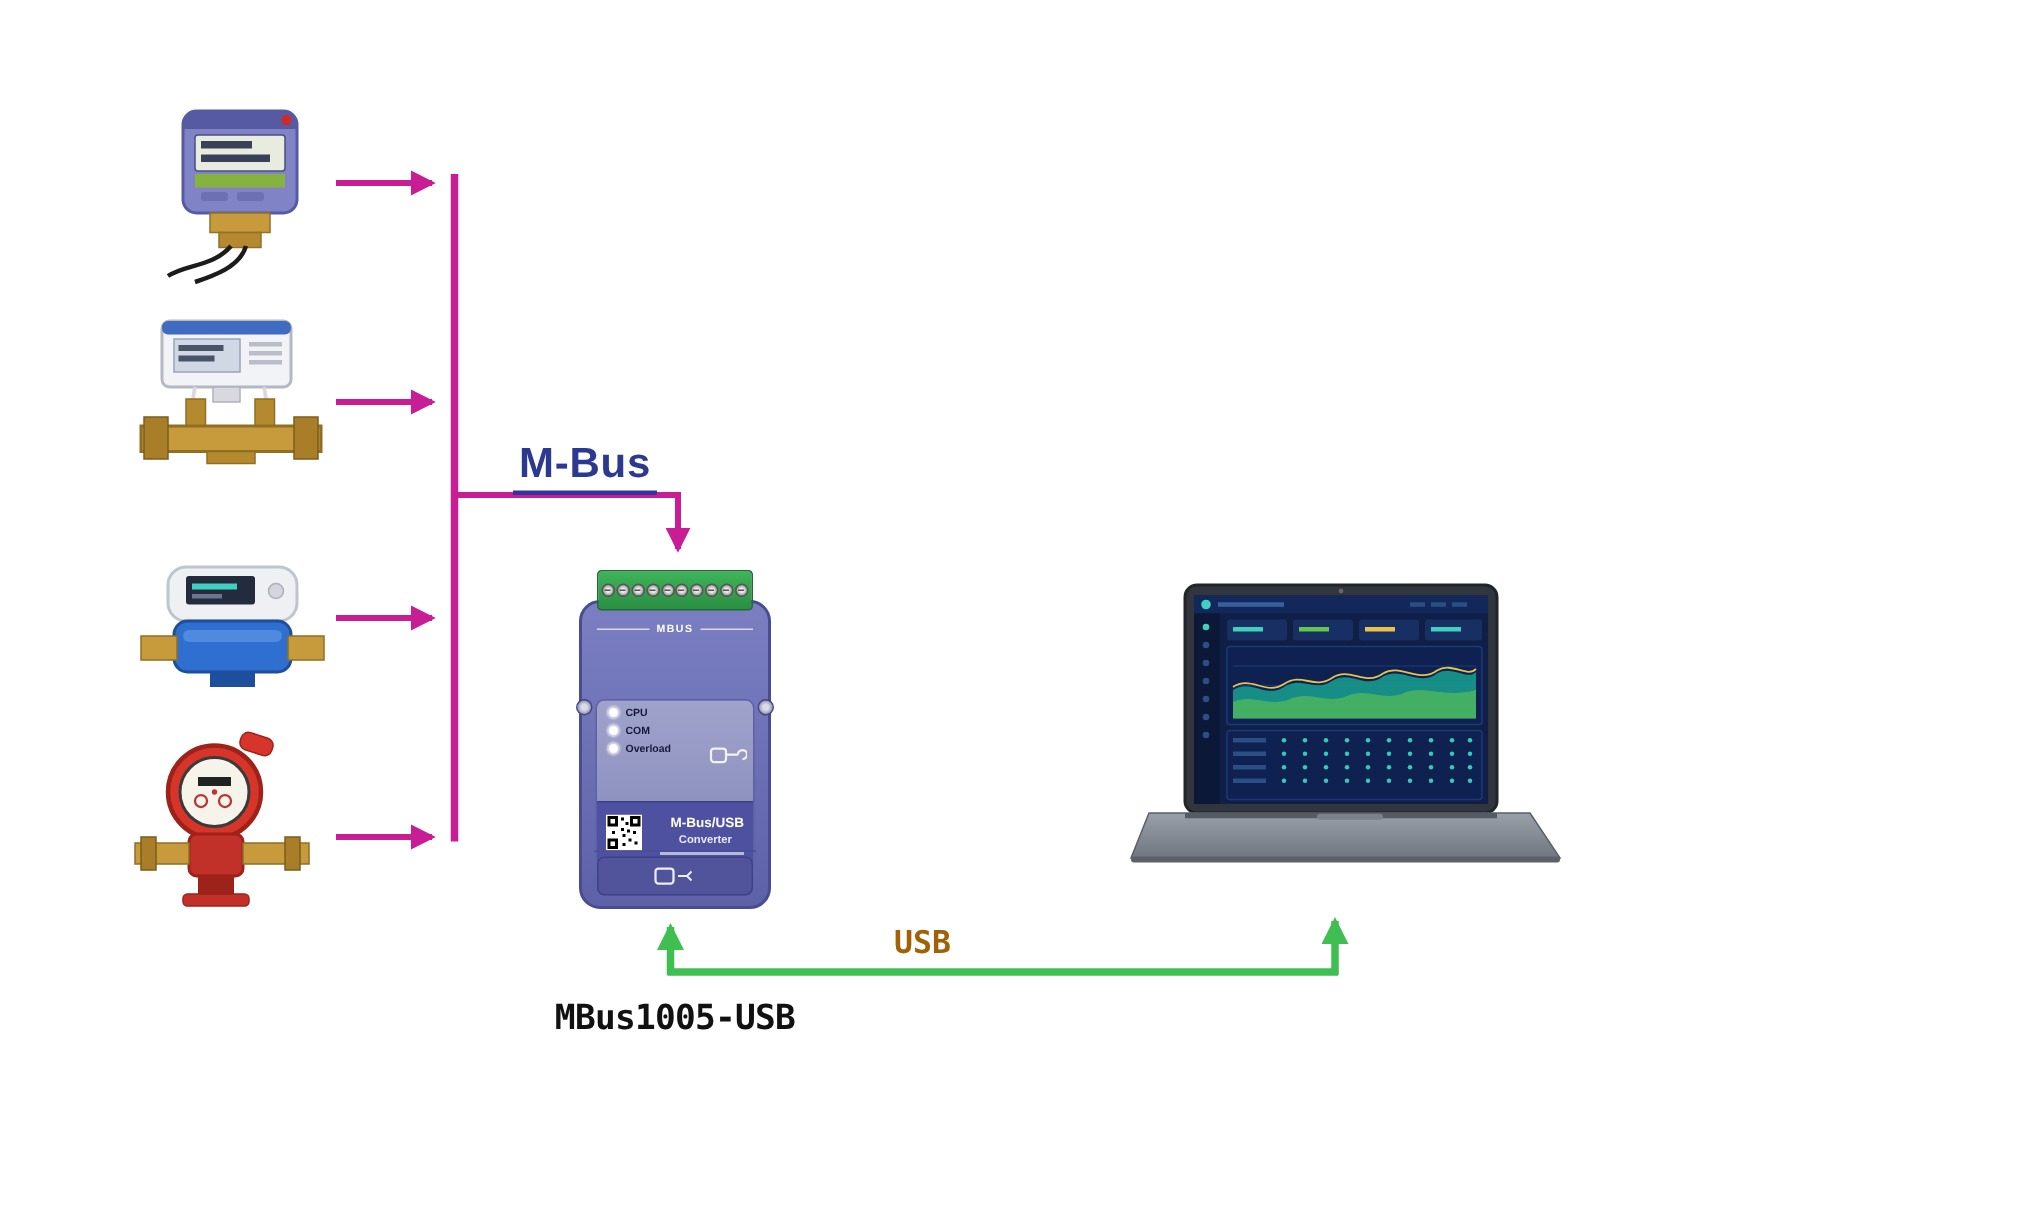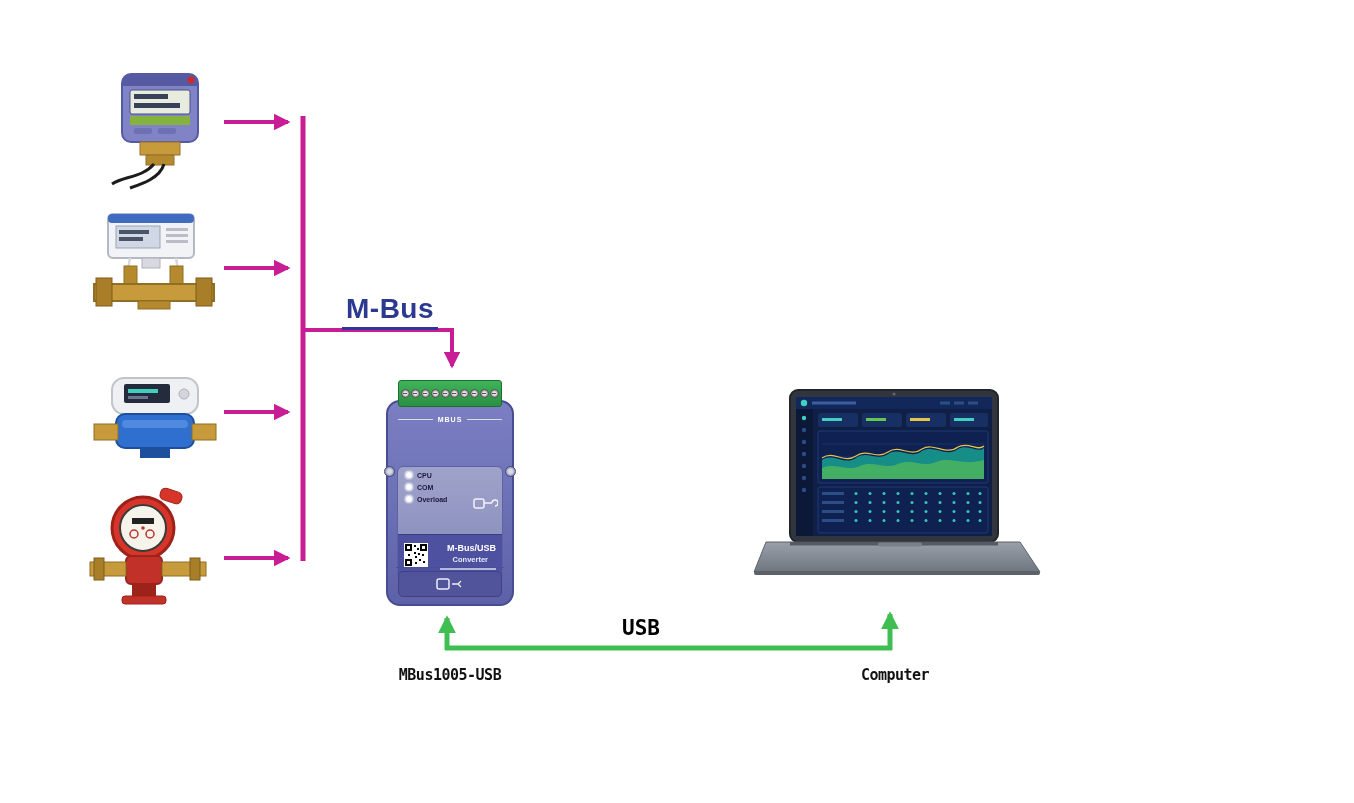--- a/index.html
+++ b/index.html
@@ -6,26 +6,26 @@
   #canvas{position:relative;width:1354px;height:803px;background:#ffffff;overflow:hidden;
           font-family:"Liberation Sans", sans-serif;}
   .abs{position:absolute;}
   svg{display:block;}
 
   
   #wires{position:absolute;left:0;top:0;width:1354px;height:803px;pointer-events:none;}
 
   
   .caption{position:absolute;font-family:"DejaVu Sans Mono", monospace;font-weight:bold;
-           font-size:15px;color:#111;text-align:center;letter-spacing:-0.5px;}
+           font-size:23px;color:#111;text-align:center;letter-spacing:-0.5px;}
   .mbus-label{position:absolute;left:342px;top:293px;font-weight:bold;font-size:28px;
               color:#2b3990;border-bottom:3px solid #33339b;padding:0 4px 2px 4px;
               font-family:"Liberation Sans", sans-serif;letter-spacing:0.5px;}
-  .usb-label{position:absolute;left:596px;top:616px;width:90px;text-align:center;
-             font-weight:bold;font-size:21px;color:#000000;
+  .usb-label{position:absolute;left:596px;top:616px;width:90px;text-align:left;
+             font-weight:bold;font-size:21px;color:#a16207;
              font-family:"DejaVu Sans Mono", monospace;}
 
   
   .converter{position:absolute;left:386px;top:380px;width:128px;height:226px;}
   .term-block{position:absolute;left:12px;top:0;width:104px;height:27px;
               background:linear-gradient(#3fb45a,#2a8f43);border:1px solid #1d6e31;
               border-radius:3px;display:flex;align-items:center;justify-content:space-around;
               padding:0 2px;box-sizing:border-box;z-index:2;}
   .screw{width:7px;height:7px;border-radius:50%;background:radial-gradient(#e8e8e8 30%,#9a9a9a 70%);
          border:1px solid #555;position:relative;}
@@ -336,15 +336,14 @@
 
       <polygon points="14,154 268,154 288,184 2,184" fill="url(#baseGrad)" stroke="#5c6169" stroke-width="1"></polygon>
       <rect x="38" y="154" width="208" height="3.5" fill="#555b63"></rect>
       <rect x="126" y="154.5" width="44" height="4" rx="2" fill="#7b818b"></rect>
       <rect x="2" y="183" width="286" height="4" rx="2" fill="#5c6169"></rect>
     </svg>
   </div>
 
   <div class="usb-label">USB</div>
   <div class="caption" style="left:330px;top:666px;width:240px;">MBus1005-USB</div>
-  <div class="caption" style="left:775px;top:666px;width:240px;">Computer</div>
 
 </div>
 
 </body></html>

